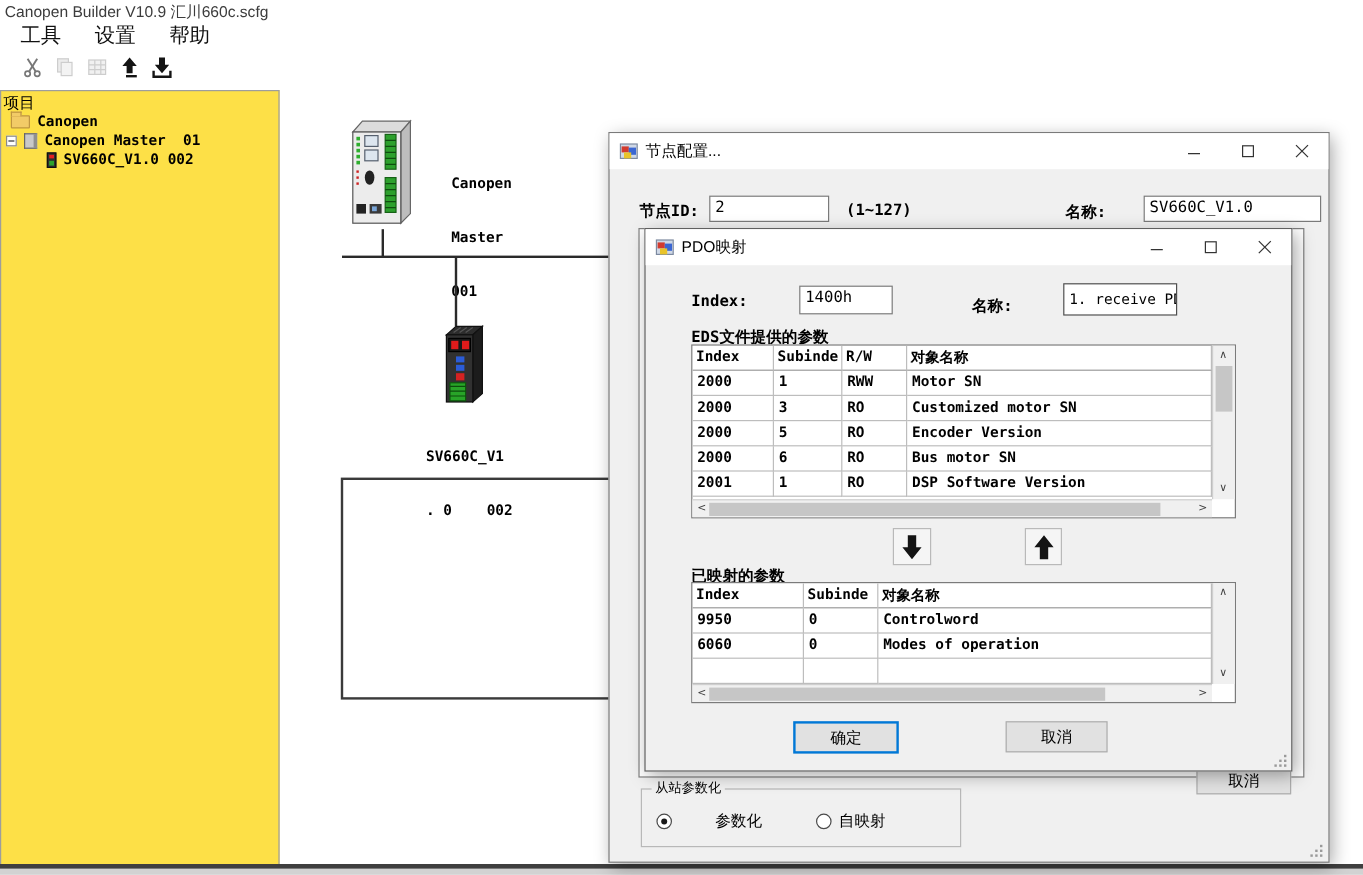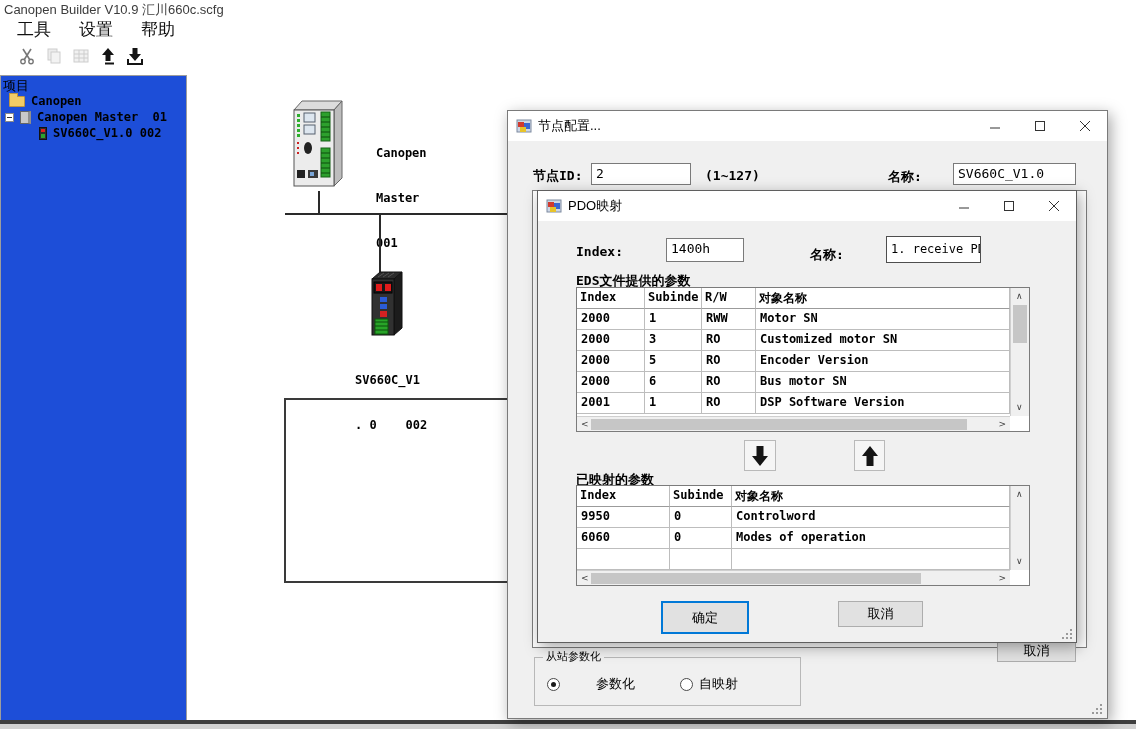--- a/index.html
+++ b/index.html
@@ -11,21 +11,21 @@
 
   
   .app-title { position:absolute; left:4px; top:1px; font-size:13px; color:#3c3c3c; }
   .menubar { position:absolute; left:0; top:19px; height:21px; width:100%; display:flex; gap:20px; padding-left:13px; align-items:center; }
   .menu-item { font-size:17px; color:#111; padding:1px 4px; cursor:default; }
   .toolbar { position:absolute; left:0; top:42px; height:27px; width:100%; display:flex; align-items:center; gap:7px; }
   .tb-icon { width:20px; height:20px; display:flex; align-items:center; justify-content:center; }
   .tb-clip { width:10px; overflow:hidden; position:relative; }
 
   
-  .tree-panel { position:absolute; left:0; top:75px; width:187px; height:646px; background:#1d4ed8; border:1px solid #9d9d9d; }
+  .tree-panel { position:absolute; left:0; top:75px; width:233px; height:646px; background:#fde047; border:1px solid #9d9d9d; }
   .tree-title { position:absolute; left:2px; top:1px; font-size:13px; }
   .tree-row { position:absolute; display:flex; align-items:center; gap:6px; white-space:pre;
               font-family:"DejaVu Sans Mono", monospace; font-size:12px; font-weight:600; }
   .folder-icon { width:16px; height:11px; background:#f2cb67; border:1px solid #bf9540; border-radius:1px; position:relative; }
   .folder-icon:before { content:""; position:absolute; left:-1px; top:-4px; width:7px; height:3px; background:#f2cb67; border:1px solid #bf9540; border-bottom:none; }
   .expander { width:9px; height:9px; border:1px solid #8a8a8a; background:#fff; position:relative; }
   .expander:before { content:""; position:absolute; left:1px; top:3px; width:5px; height:1px; background:#333; }
   .mini-master { width:11px; height:13px; background:#c9c9c9; border:1px solid #666; border-right:3px solid #8f8f8f; }
   .mini-slave { width:8px; height:13px; background:#2e2e2e; border:1px solid #111; position:relative; }
   .mini-slave:before { content:""; position:absolute; left:1px; top:1px; width:4px; height:3px; background:#e02020; }
@@ -252,21 +252,21 @@
             <line x1="11" y1="1" x2="1" y2="11" stroke="#333"></line>
           </svg>
         </span>
     </div>
   </div>
 
   <div class="dlabel" style="left:25px; top:56px;">节点ID:</div>
   <div class="textbox" style="left:83px; top:52px; width:100px; height:22px;">2</div>
   <div class="dlabel" style="left:197px; top:57px;">(1~127)</div>
   <div class="dlabel" style="left:380px; top:57px;">名称:</div>
-  <div class="textbox" style="left:445px; top:52px; width:123px; height:22px;">SV660C_V1.0</div>
+  <div class="textbox" style="left:445px; top:52px; width:148px; height:22px;">SV660C_V1.0</div>
 
   <div style="position:absolute; left:24px; top:79px; width:555px; height:458px; background:#fff; border:1px solid #7e7e7e;"></div>
 
   <div class="btn" style="left:489px; top:529px; width:79px; height:22px;">取消</div>
 
   <div class="groupbox" style="left:26px; top:546px; width:267px; height:49px;">
     <span class="legend">从站参数化</span>
     <div class="radio-row" style="left:12px; top:17px;gap:36px;">
       <span class="radio checked"></span>
       <span>参数化</span>
@@ -418,21 +418,21 @@
       <span class="sb-arrow" style="left:5px; top:4px;">∧</span>
       <span class="sb-arrow" style="left:5px; bottom:4px;">∨</span>
     </div>
     <div class="hscroll">
       <span class="sb-arrow" style="left:4px; top:3px;">&lt;</span>
       <div class="sb-thumb" style="left:14px; top:2px; width:330px; height:11px;"></div>
       <span class="sb-arrow" style="right:4px; top:3px;">&gt;</span>
     </div>
   </div>
 
-  <div class="btn btn-default" style="left:123px; top:410px; width:88px; height:33px;">确定</div>
+  <div class="btn btn-default" style="left:123px; top:410px; width:88px; height:27px;">确定</div>
   <div class="btn" style="left:300px; top:410px; width:85px; height:26px;">取消</div>
 
   <div class="grip" style="right:4px; bottom:3px;">
       <i></i>
       <i></i>
       <i></i>
       <i></i>
       <i></i>
       <i></i>
     </div>

